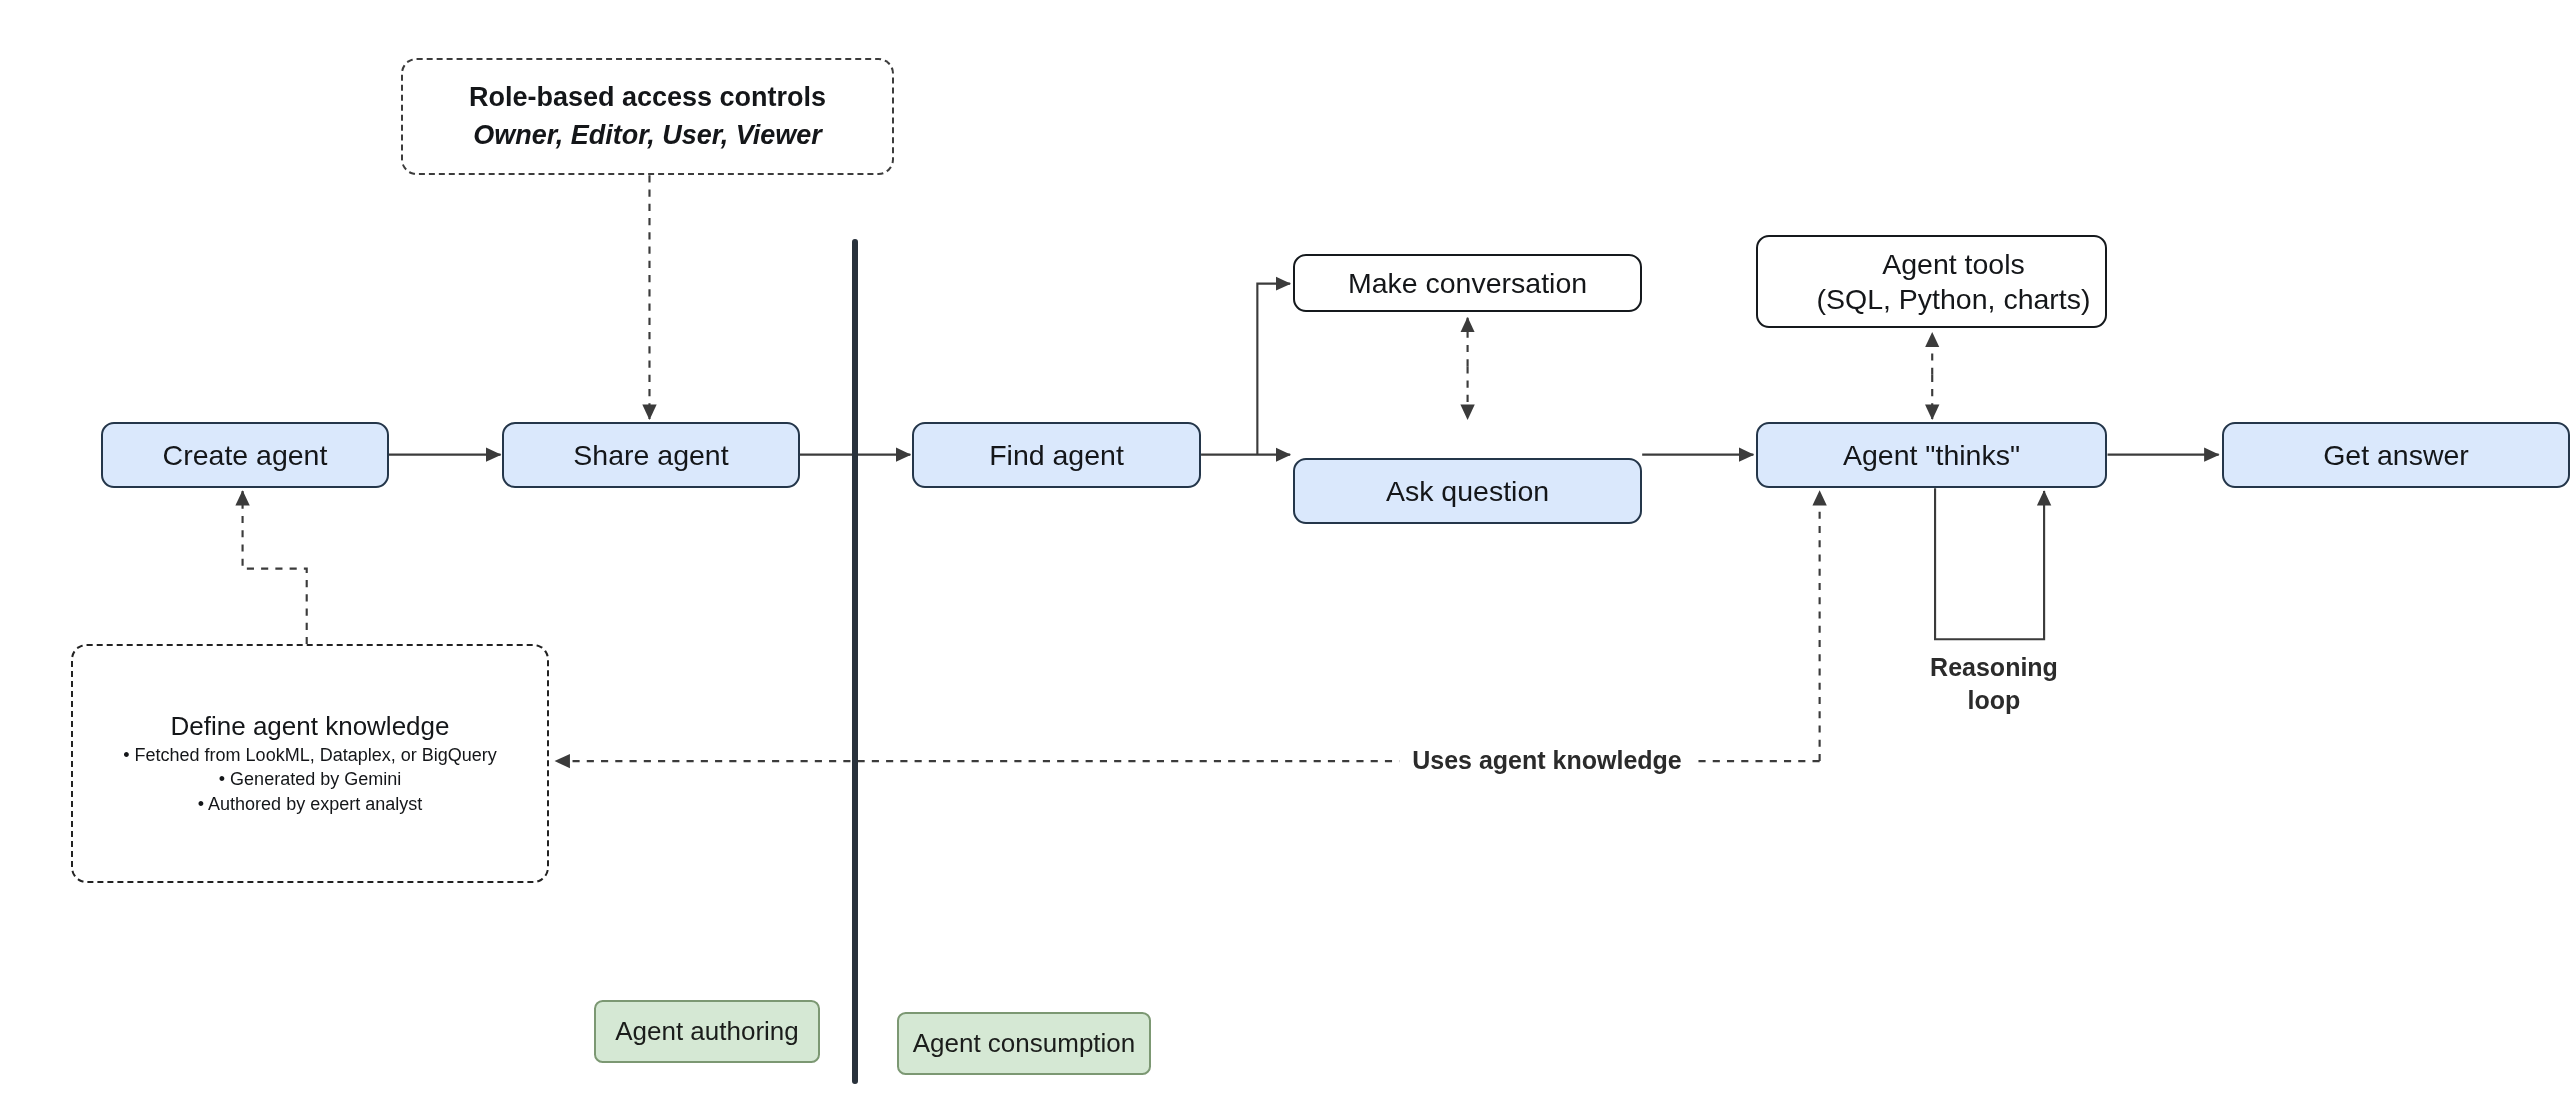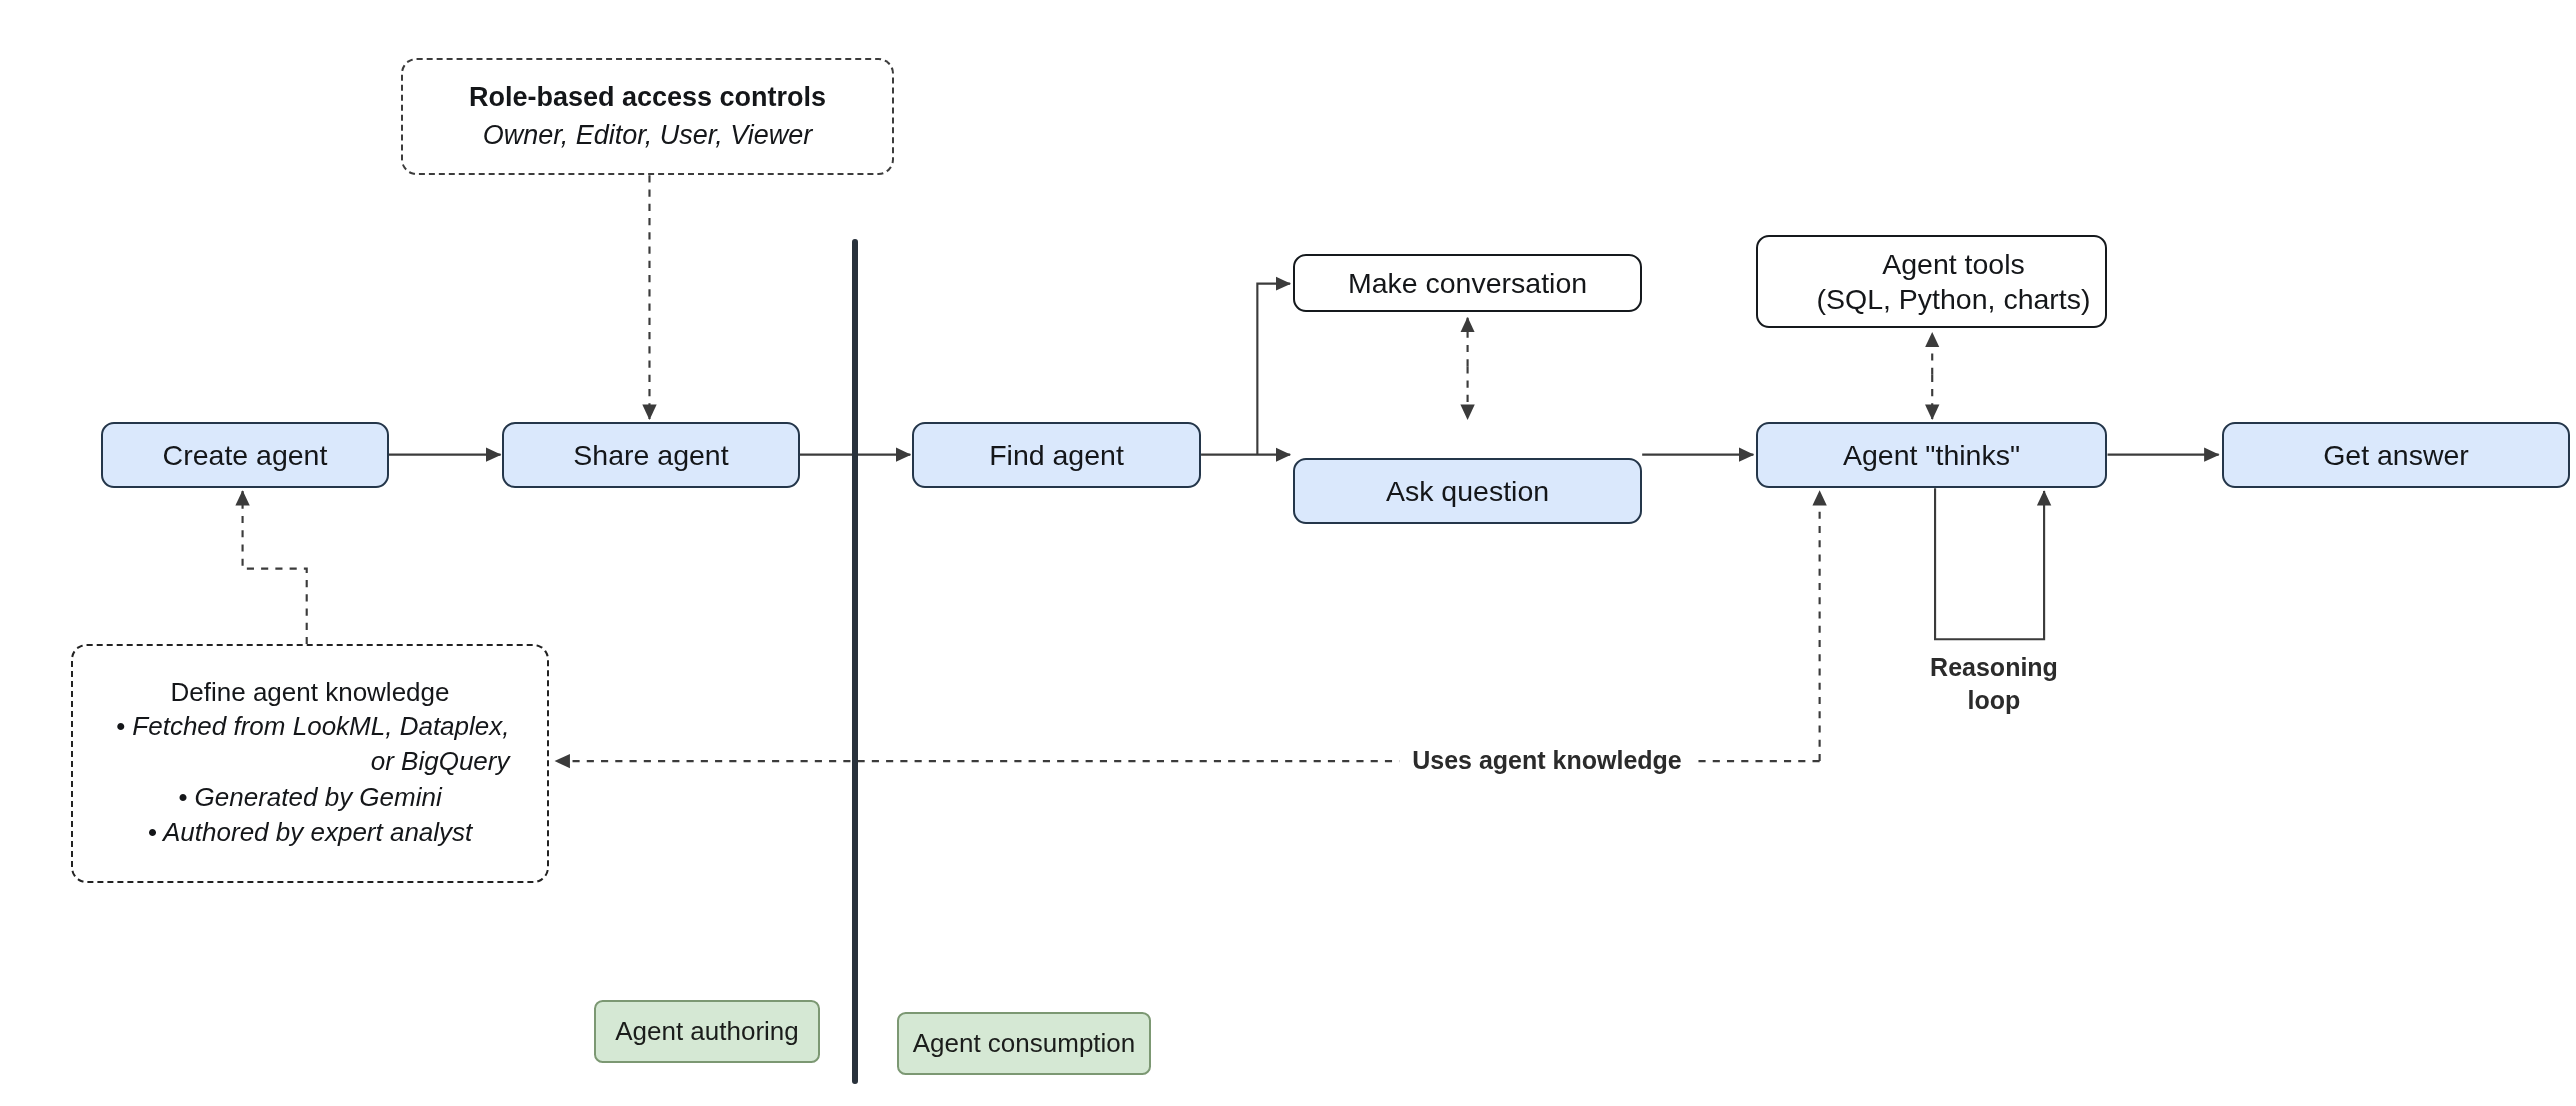--- a/index.html
+++ b/index.html
@@ -39,28 +39,27 @@
     border-radius: 15.7px;
     display: flex;
     flex-direction: column;
     align-items: center;
     justify-content: center;
     text-align: center;
     color: #141619;
   }
   .dashedbox.heavy { border-width: 2.9px; border-color: #222222; }
   .rbac-title { font-weight: bold; font-size: 27px; margin-bottom: 7.1px; }
-  .rbac-sub { font-style: italic; font-size: 27px; }
+  .rbac-sub { font-style: italic; font-size: 27px; font-weight: bold; }
   .k-title { font-weight: normal; font-size: 26px; margin-bottom: 1px; }
   .k-bullet {
-    font-style: italic;
-    font-size: 26px;
+    font-size: 18px;
     line-height: 1.35;
     max-width: 399px;
-    text-align: right;
+    text-align: center;
   }
   .k-bullet::before { content: "• "; }
   .zone {
     position: absolute;
     display: flex;
     align-items: center;
     justify-content: center;
     font-size: 26px;
     background: #d5e8d4;
     border: 2.1px solid #7c9873;

